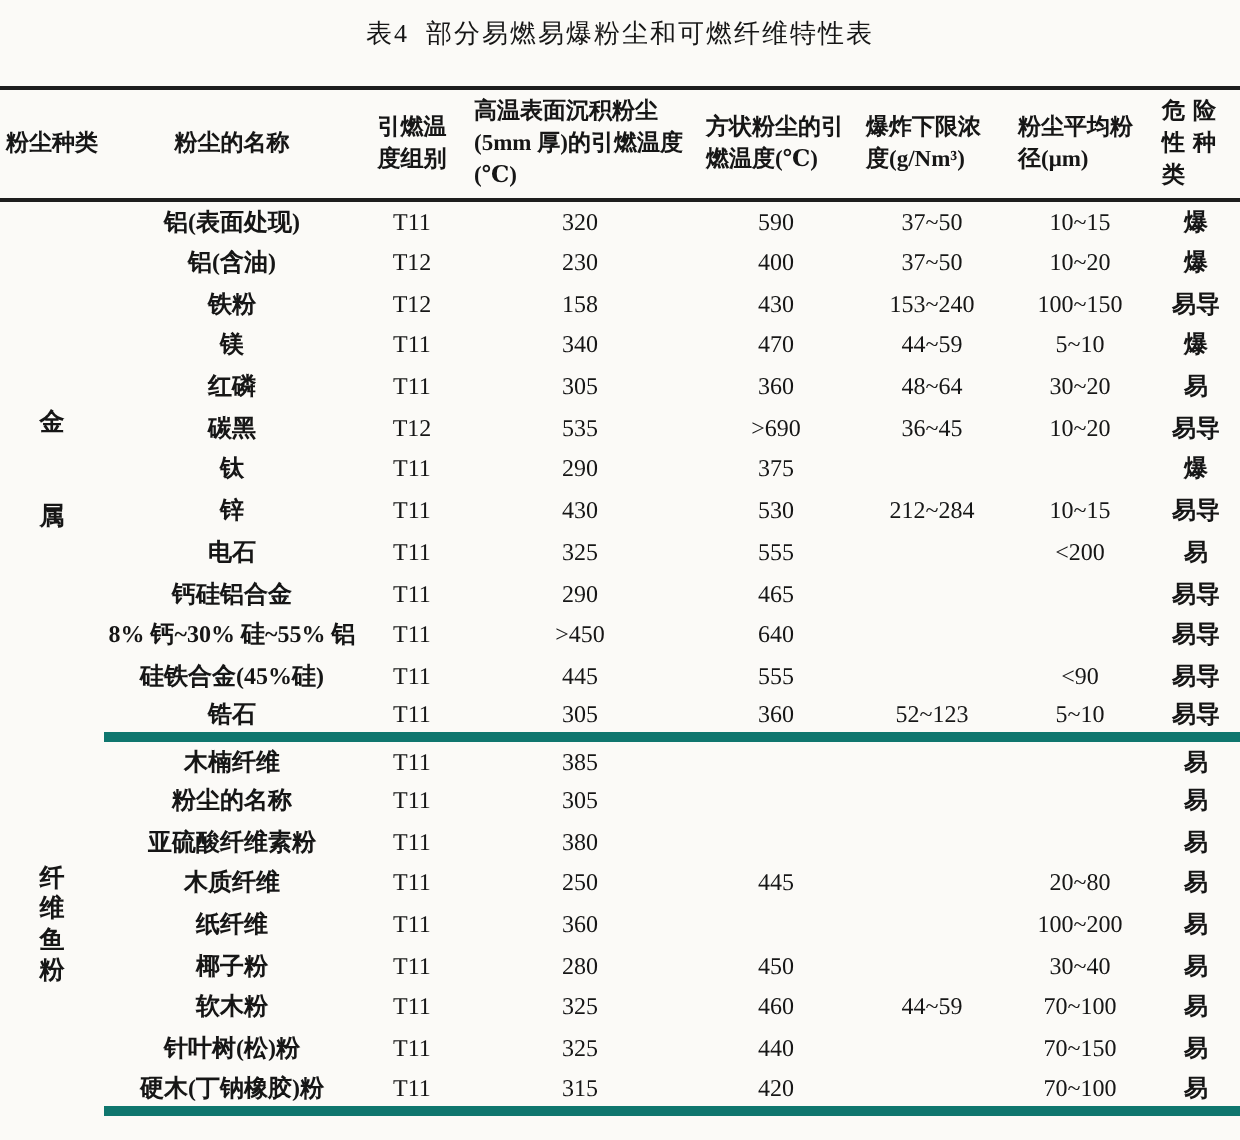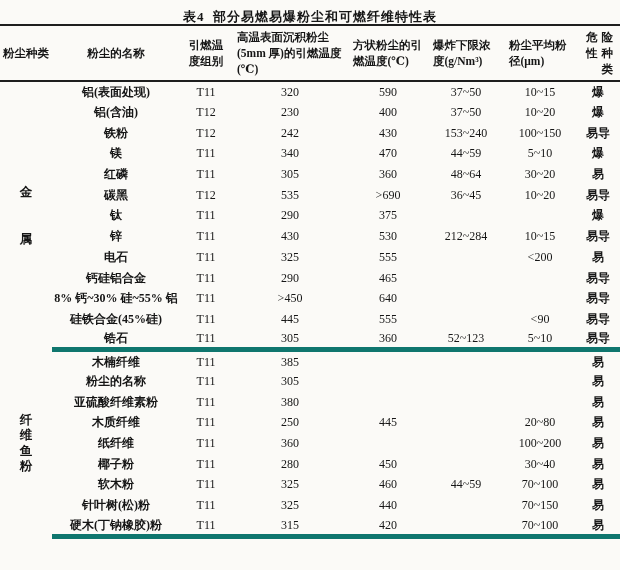--- a/index.html
+++ b/index.html
@@ -4,41 +4,41 @@
 <style>
   html,body{margin:0;padding:0;}
   body{
     width:620px;height:570px;overflow:hidden;
     background:#fbfaf7;color:#161616;
     font-family:"Liberation Serif","DejaVu Serif",serif;
     -webkit-font-smoothing:antialiased;
   }
   .page{width:620px;height:570px;position:relative;}
   .title{
-    height:24px;padding-top:8px;box-sizing:border-box;
-    text-align:center;font-size:13px;font-weight:700;letter-spacing:1px;
+    height:43px;padding-top:8px;box-sizing:border-box;
+    text-align:center;font-size:13px;font-weight:400;letter-spacing:1px;
     white-space:pre;
   }
   table{
     width:620px;table-layout:fixed;border-collapse:collapse;
     border-top:2px solid #1e1e1e;
   }
   col.w1{width:52px;} col.w2{width:128px;} col.w3{width:52px;}
   col.w4{width:116px;} col.w5{width:80px;} col.w6{width:76px;}
   col.w7{width:72px;} col.w8{width:44px;}
   thead th{
     border-bottom:2px solid #1e1e1e;
     height:56px;box-sizing:border-box;
     font-size:11.5px;line-height:1.4;font-weight:700;
     vertical-align:middle;padding:2px 3px;
   }
   th.c1,th.c2,th.c3{text-align:center;}
   th.c3{padding:2px 7px;}
   th.c4,th.c5,th.c6,th.c7{text-align:left;padding-left:5px;}
-  th.c8{text-align:right;letter-spacing:4px;padding-left:5px;margin-top:13px;}
+  th.c8{text-align:left;letter-spacing:4px;padding-left:5px;margin-top:13px;}
   tbody td{
     height:20.7px;padding:0 1px;box-sizing:border-box;
     font-size:12px;line-height:1;text-align:center;vertical-align:middle;
   }
   td.c2{font-weight:600;white-space:nowrap;}
   td.c8{font-weight:700;}
   tr.group-end td{border-bottom:5px solid #0f766e;}
   td.cat{vertical-align:middle;}
   .catbox{display:flex;flex-direction:column;align-items:center;justify-content:center;font-weight:700;font-size:12.5px;}
   .catbox.loose{gap:34px;}
@@ -97,21 +97,21 @@
           <td class="c3">T12</td>
           <td class="c4">230</td>
           <td class="c5">400</td>
           <td class="c6">37~50</td>
           <td class="c7">10~20</td>
           <td class="c8">爆</td>
         </tr>
         <tr>
           <td class="c2">铁粉</td>
           <td class="c3">T12</td>
-          <td class="c4">242</td>
+          <td class="c4">158</td>
           <td class="c5">430</td>
           <td class="c6">153~240</td>
           <td class="c7">100~150</td>
           <td class="c8">易导</td>
         </tr>
         <tr>
           <td class="c2">镁</td>
           <td class="c3">T11</td>
           <td class="c4">340</td>
           <td class="c5">470</td>

